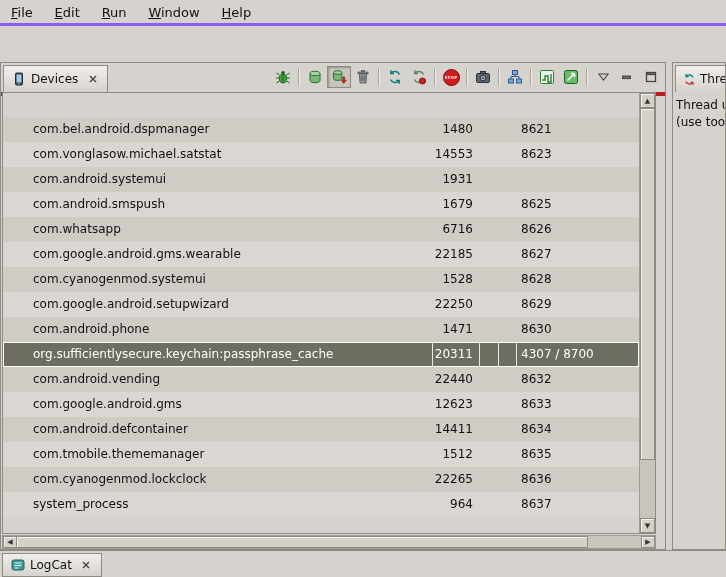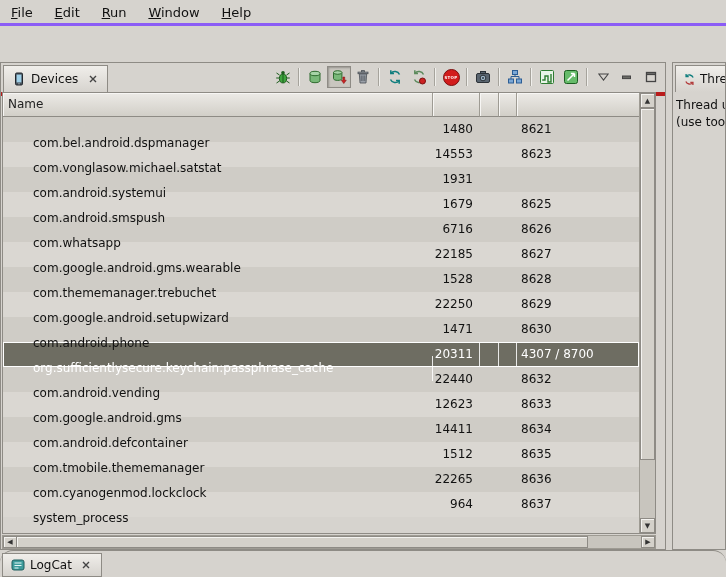--- a/index.html
+++ b/index.html
@@ -40,21 +40,21 @@
     background:linear-gradient(#eceae6,#d2cfc8);border-right:1px solid #9e9b93;
     border-bottom:1px solid #8e8b85;box-shadow:inset 1px 1px 0 #f7f6f4;font-size:12px;color:#222;}
   .w-name{width:430px;}.w-pid{width:47px;}.w-c3{width:19px;}.w-c4{width:18px;}
   .w-port{width:122px;border-right:none;}
   .tbody{position:absolute;left:0;top:24px;width:636px;height:400px;}
   .row{display:flex;height:25px;}
   .row:nth-child(odd){background:#cfccc6;}
   .row:nth-child(even){background:#dad7d2;}
   .cell{box-sizing:border-box;height:25px;line-height:25px;overflow:hidden;white-space:nowrap;
     border-right:1px solid transparent;font-size:12px;}
-  .cell.name{width:430px;padding-left:30px;margin-top:14px;}
+  .cell.name{width:430px;padding-left:30px;}
   .cell.pid{width:47px;text-align:right;padding-right:6px;}
   .cell.c3{width:19px;}.cell.c4{width:18px;}
   .cell.port{width:122px;padding-left:4px;border-right:none;}
   .row.selected{background:#6e6d62;color:#fff;box-shadow:inset 0 0 0 1px #ffffff;}
   .row.selected .cell{border-right-color:rgba(255,255,255,.85);}
   
   .vscroll{position:absolute;top:0;right:0;width:16px;height:440px;box-sizing:border-box;
     background:#c8c5be;border-left:1px solid #9e9b93;}
   .vs-btn{position:absolute;left:0;width:15px;height:15px;box-sizing:border-box;background:#d4d1ca;
     border:1px solid #8e8b85;box-shadow:inset 1px 1px 0 #f4f3f0;display:flex;align-items:center;
@@ -72,21 +72,21 @@
     background:#d4d1ca;border:1px solid #8e8b85;box-shadow:inset 1px 1px 0 #f4f3f0;}
   
   .threads-panel{position:absolute;left:672px;top:0;width:54px;height:488px;box-sizing:border-box;
     border:1px solid #8e8b85;background:#d6d3ce;overflow:hidden;}
   .threads-tab{position:absolute;left:2px;top:2px;height:27px;box-sizing:border-box;display:flex;
     align-items:center;gap:4px;padding:0 7px;background:linear-gradient(#f0eeea,#d6d3ce);
     border:1px solid #8e8b85;border-bottom:none;font-size:12px;white-space:nowrap;width:90px;}
   .threads-msg{position:absolute;left:3px;top:34px;white-space:nowrap;font-size:12px;line-height:17px;}
   
   .bottom-strip{position:absolute;left:0;top:550px;width:726px;height:27px;box-sizing:border-box;
-    background:#d6d3ce;border-top:1px solid #8e8b85;border-radius:13px;}
+    background:#d6d3ce;border-top:1px solid #8e8b85;}
   .logcat-tab{position:absolute;left:2px;top:2px;height:24px;box-sizing:border-box;display:flex;
     align-items:center;gap:5px;padding:0 8px;background:linear-gradient(#f0eeea,#d6d3ce);
     border:1px solid #8e8b85;font-size:12px;white-space:nowrap;}
 </style>
 </head>
 <body>
 
 <div>
 
   <div class="menubar">
@@ -232,27 +232,20 @@
           <div class="icon-btn">
             <svg width="12" height="12" viewBox="0 0 12 12">
               <rect x="1.5" y="1.5" width="9" height="9" fill="none" stroke="#444" stroke-width="1.3"></rect>
               <line x1="1.5" y1="3.2" x2="10.5" y2="3.2" stroke="#444" stroke-width="1.8"></line>
             </svg>
           </div>
         </div>
       </div>
 
       <div class="table-wrap">
-        <div class="thead">
-          <div class="th w-name">Name</div>
-          <div class="th w-pid"></div>
-          <div class="th w-c3"></div>
-          <div class="th w-c4"></div>
-          <div class="th w-port"></div>
-        </div>
 
         <div class="tbody">
           <div class="row">
             <div class="cell name">com.bel.android.dspmanager</div>
             <div class="cell pid">1480</div>
             <div class="cell c3"></div>
               <div class="cell c4"></div>
             <div class="cell port">8621</div>
           </div>
           <div class="row">
@@ -283,21 +276,21 @@
             <div class="cell port">8626</div>
           </div>
           <div class="row">
             <div class="cell name">com.google.android.gms.wearable</div>
             <div class="cell pid">22185</div>
             <div class="cell c3"></div>
               <div class="cell c4"></div>
             <div class="cell port">8627</div>
           </div>
           <div class="row">
-            <div class="cell name">com.thememanager.trebuchet</div>
+            <div class="cell name">com.cyanogenmod.systemui</div>
             <div class="cell pid">1528</div>
             <div class="cell c3"></div>
               <div class="cell c4"></div>
             <div class="cell port">8628</div>
           </div>
           <div class="row">
             <div class="cell name">com.google.android.setupwizard</div>
             <div class="cell pid">22250</div>
             <div class="cell c3"></div>
               <div class="cell c4"></div>

